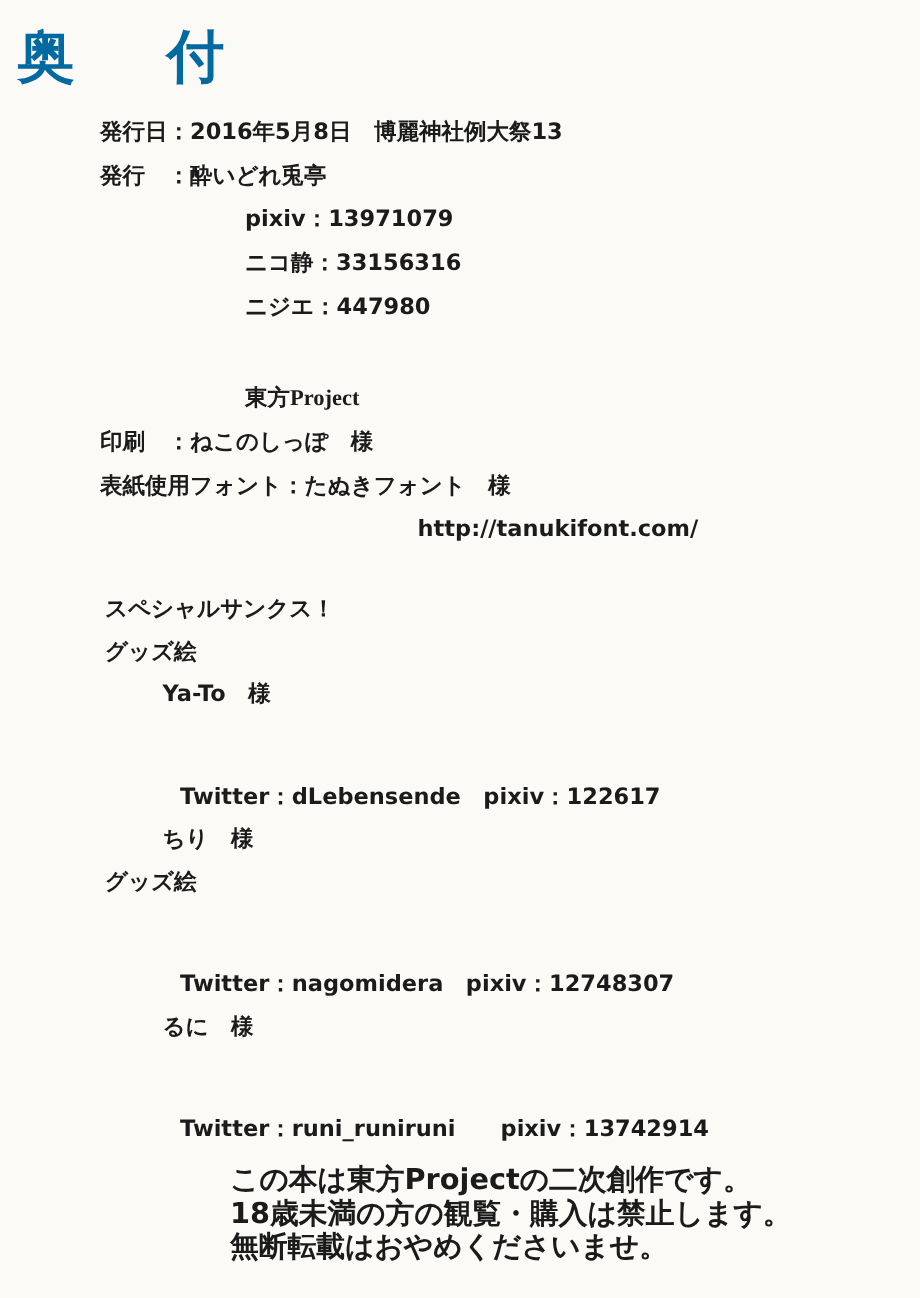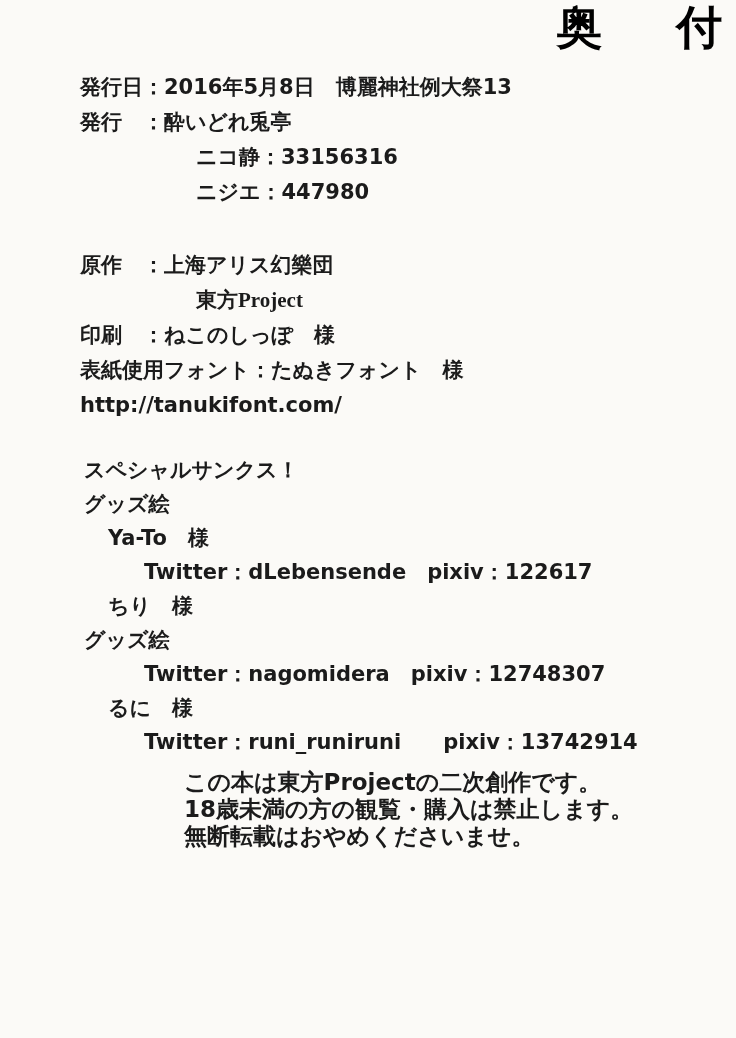--- a/index.html
+++ b/index.html
@@ -13,72 +13,71 @@
     height: 1038px;
     margin: 0 auto;
     background: #fbfaf7;
     color: #1b1b1b;
     font-family: "DejaVu Sans", "Liberation Sans", sans-serif;
     font-weight: 600;
     overflow: hidden;
   }
   .title {
     margin: 0;
+    padding-top: 18px;
     font-size: 46px;
     line-height: 54px;
     font-weight: 700;
-    text-align: right;
+    text-align: left;
     letter-spacing: 0.30em;
     text-indent: 0.30em;
-    color: #000000;
+    color: #0369a1;
   }
   .sec {
-    font-size: 21px;
+    font-size: 18px;
     line-height: 35px;
     white-space: nowrap;
   }
   .sec-pub { margin: 16px 0 0 80px; }
   .row { display: block; }
   .lbl { display: inline; }
   .val { display: inline; }
   .indent-accounts { margin-left: 116px; }
   .sec-credits { margin: 38px 0 0 80px; }
   .line2 { margin-left: 116px; font-family: Liberation Serif, serif; }
-  .url-line { }
+  .url-line { margin-left: 254px; }
   .sec-thanks { margin: 30px 0 0 84px; line-height: 34px; }
-  .name-line { margin-left: 24px; }
-  .acct-line { margin-left: 60px; }
+  .name-line { margin-left: 46px; }
+  .acct-line { margin-left: 60px; margin-top: 48px; }
   .sec-disclaimer {
     margin: 10px 0 0 184px;
     font-size: 23px;
     line-height: 27px;
   }
 </style>
 </head>
 <body>
 
 <div class="page">
 
   <h1 class="title">奥　付</h1>
 
   <section class="sec sec-pub">
     <div class="row">
       <span class="lbl">発行日：</span><span class="val">2016年5月8日　博麗神社例大祭13</span>
     </div>
     <div class="row">
       <span class="lbl">発行　：</span><span class="val">酔いどれ兎亭</span>
     </div>
+    <div class="row indent-accounts">pixiv：13971079</div>
     <div class="row indent-accounts">ニコ静：33156316</div>
     <div class="row indent-accounts">ニジエ：447980</div>
   </section>
 
   <section class="sec sec-credits">
-    <div class="row">
-      <span class="lbl">原作　：</span><span class="val">上海アリス幻樂団</span>
-    </div>
     <div class="row line2">東方Project</div>
     <div class="row">
       <span class="lbl">印刷　：</span><span class="val">ねこのしっぽ　様</span>
     </div>
     <div class="row">
       <span class="lbl">表紙使用フォント：</span><span class="val">たぬきフォント　様</span>
     </div>
     <div class="row url-line">http://tanukifont.com/</div>
   </section>
 

